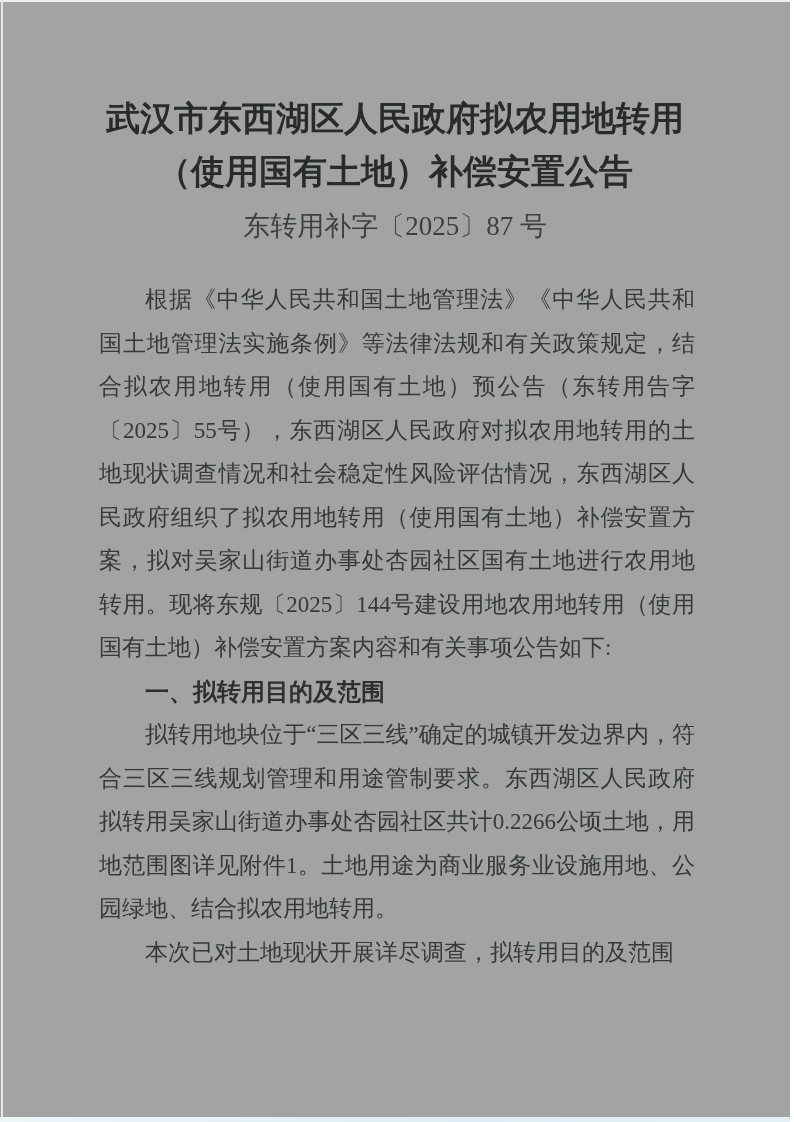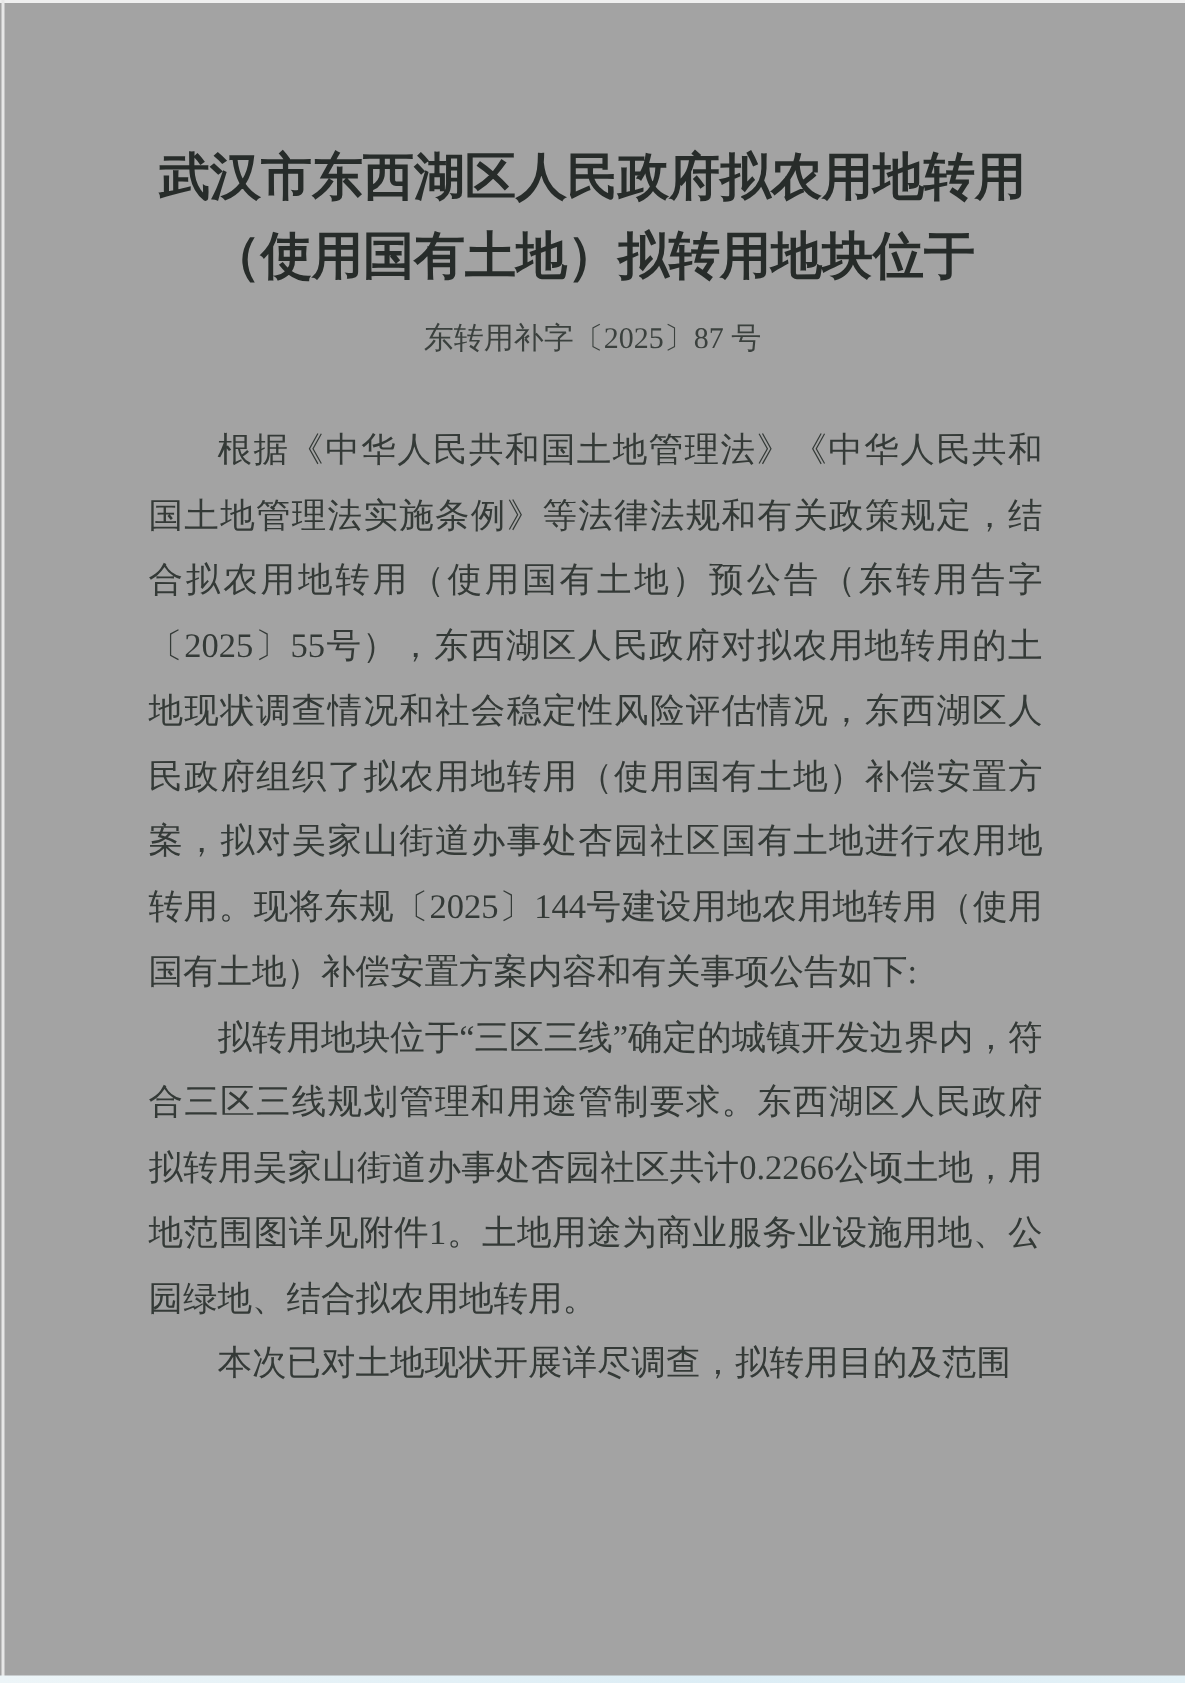--- a/index.html
+++ b/index.html
@@ -43,21 +43,21 @@
     font-size: 34px;
     line-height: 53px;
     color: #272c2a;
     letter-spacing: 0px;
     margin: 0;
   }
   .doc-number {
     margin-top: 11px;
     text-align: center;
     font-family: "Liberation Serif", serif;
-    font-size: 20px;
+    font-size: 27px;
     line-height: 34px;
     color: #3b413e;
   }
   .content {
     position: absolute;
     left: 99px;
     top: 278px;
     width: 596px;
     font-family: "Liberation Serif", serif;
     font-size: 23px;
@@ -79,24 +79,25 @@
 </style>
 </head>
 <body>
 
 <div class="page">
   <div class="scan-edge-top"></div>
   <div class="scan-edge-left"></div>
 
   <div class="title-block">
     <div class="doc-title">武汉市东西湖区人民政府拟农用地转用</div>
-    <div class="doc-title">（使用国有土地）拟转用地块位于</div>
+    <div class="doc-title">（使用国有土地）补偿安置公告</div>
     <div class="doc-number">东转用补字〔2025〕87 号</div>
   </div>
 
   <div class="content">
     <p>根据《中华人民共和国土地管理法》《中华人民共和国土地管理法实施条例》等法律法规和有关政策规定，结合拟农用地转用（使用国有土地）预公告（东转用告字〔2025〕55号），东西湖区人民政府对拟农用地转用的土地现状调查情况和社会稳定性风险评估情况，东西湖区人民政府组织了拟农用地转用（使用国有土地）补偿安置方案，拟对吴家山街道办事处杏园社区国有土地进行农用地转用。现将东规〔2025〕144号建设用地农用地转用（使用国有土地）补偿安置方案内容和有关事项公告如下:</p>
+    <p class="section-heading">一、拟转用目的及范围</p>
     <p>拟转用地块位于“三区三线”确定的城镇开发边界内，符合三区三线规划管理和用途管制要求。东西湖区人民政府拟转用吴家山街道办事处杏园社区共计0.2266公顷土地，用地范围图详见附件1。土地用途为商业服务业设施用地、公园绿地、结合拟农用地转用。</p>
     <p>本次已对土地现状开展详尽调查，拟转用目的及范围</p>
   </div>
 
   <div class="scan-edge-bottom"></div>
 </div>
 
 </body></html>

